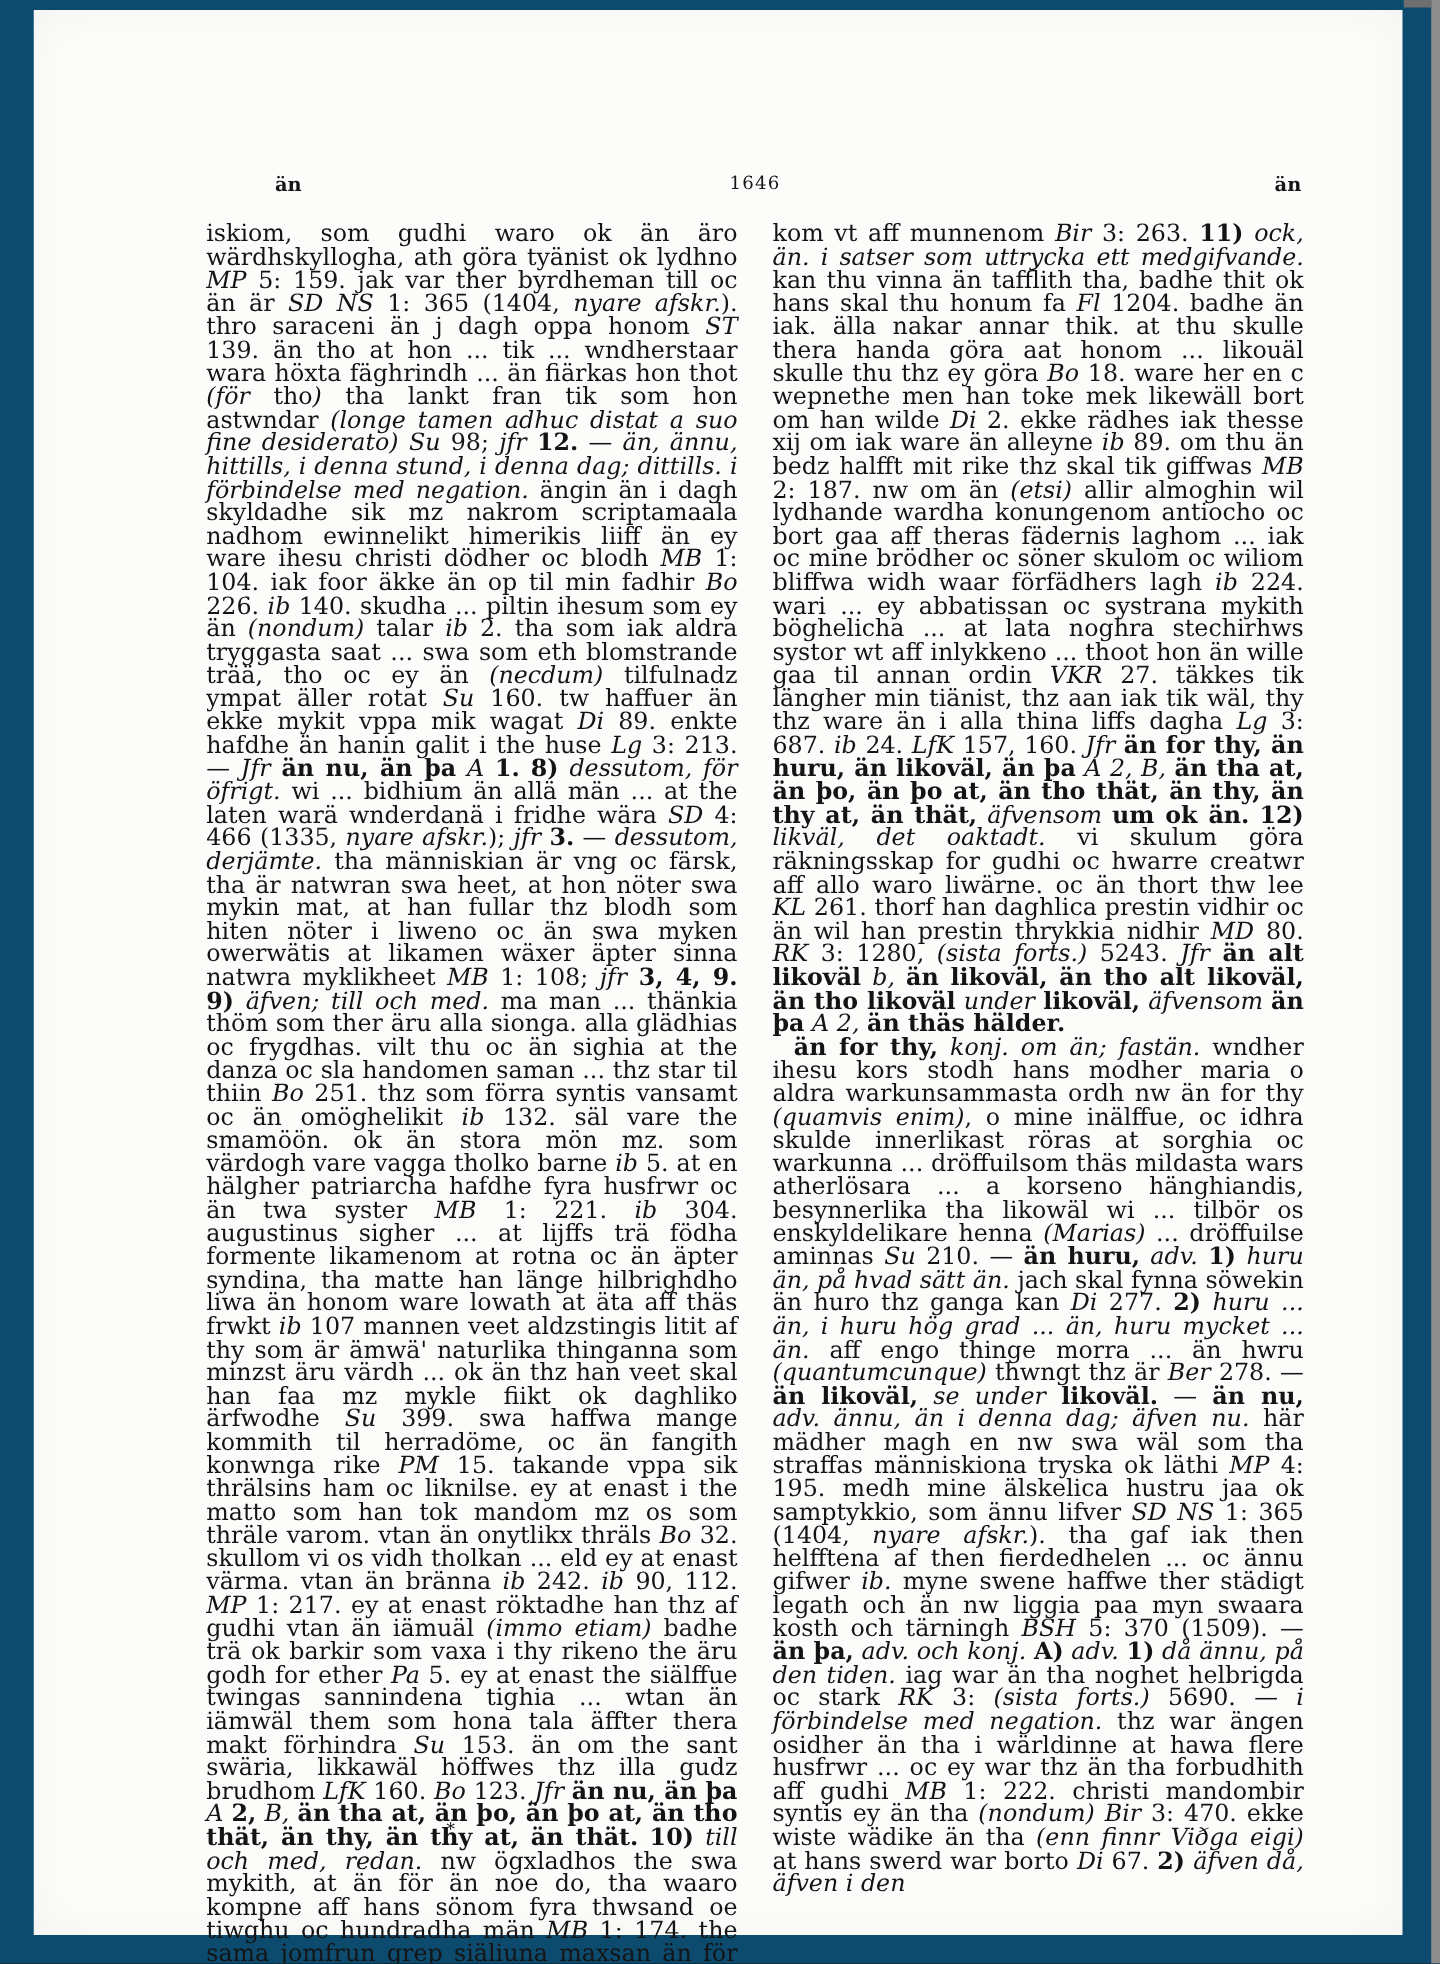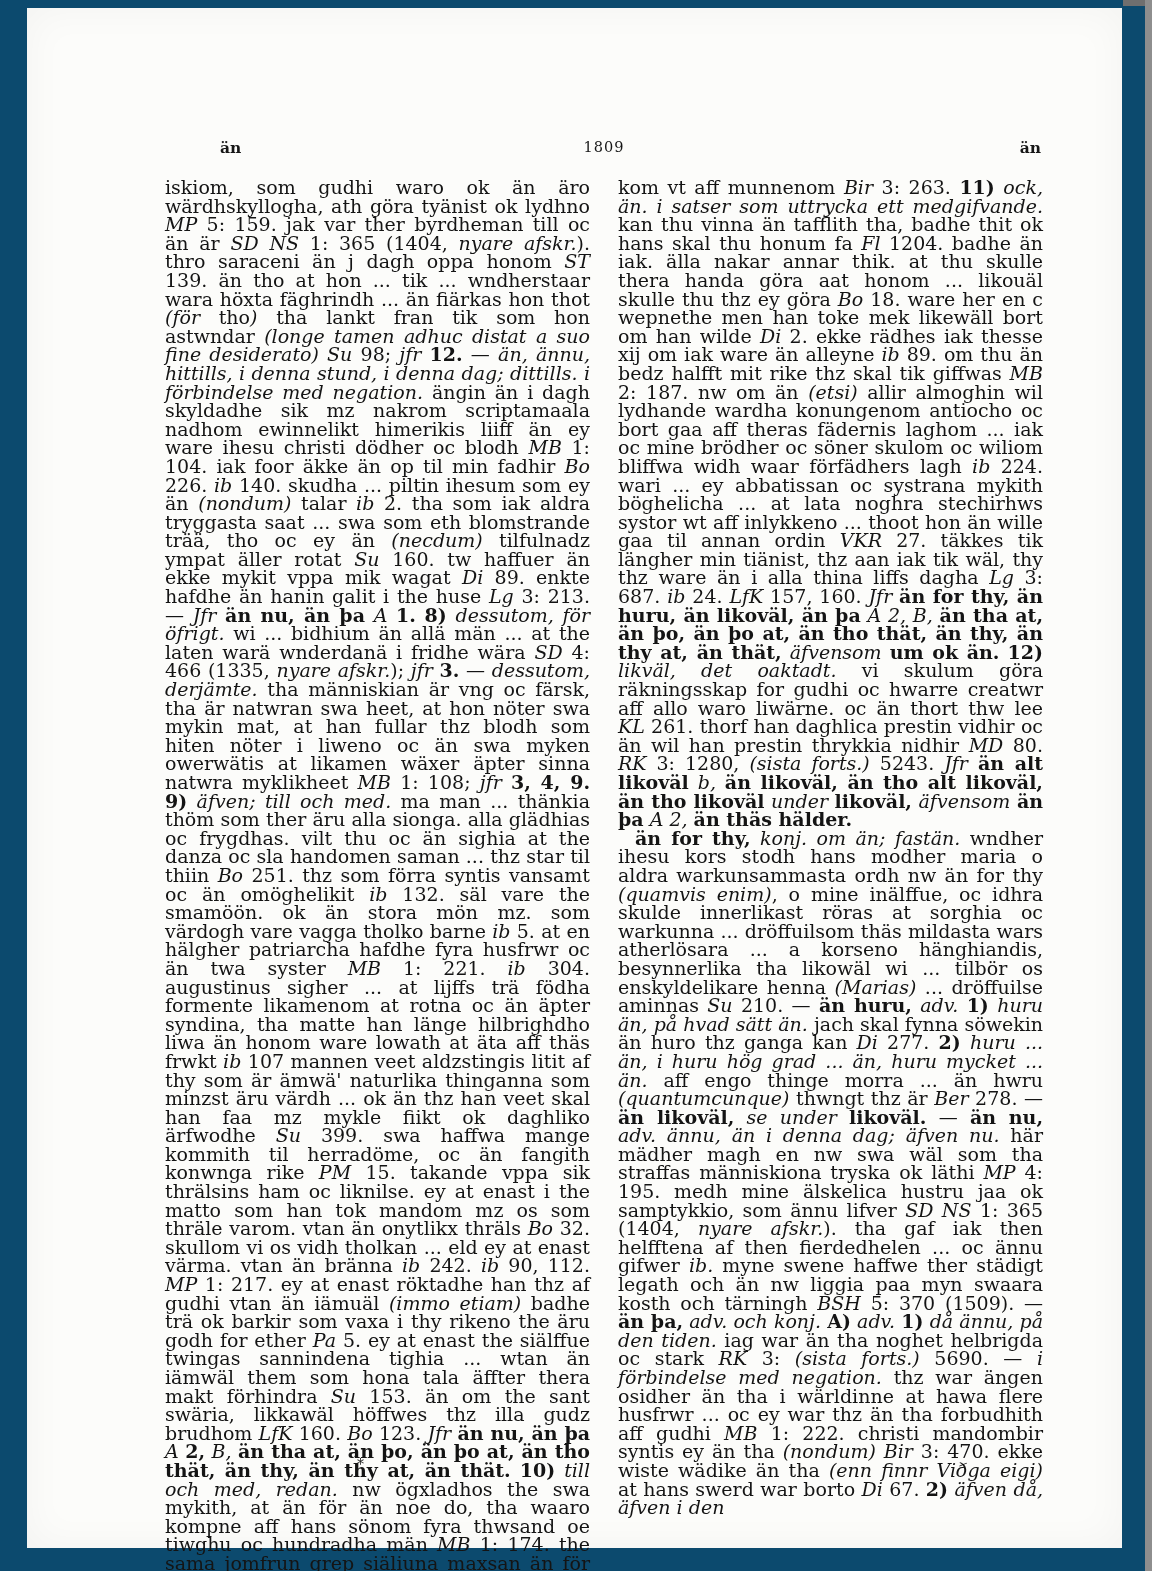--- a/index.html
+++ b/index.html
@@ -55,21 +55,21 @@
 <body>
 
 <div class="viewport">
   <div class="edge-strip-right"></div>
   <div class="edge-strip-topright"></div>
 
   <div class="paper">
 
     <div class="running-head">
       <span class="hw-left">än</span>
-      <span class="pageno">1809</span>
+      <span class="pageno">1646</span>
       <span class="hw-right">än</span>
     </div>
 
     <div class="text-body">
       <div class="col">
         <p>iskiom, som gudhi waro ok än äro wärdhskyllogha, ath göra tyänist ok lydhno <i>MP</i> 5: 159. jak var ther byrdheman till oc än är <i>SD NS</i> 1: 365 (1404, <i>nyare afskr.</i>). thro saraceni än j dagh oppa honom <i>ST</i> 139. än tho at hon ... tik ... wndherstaar wara höxta fäghrindh ... än fiärkas hon thot <i>(för</i> tho<i>)</i> tha lankt fran tik som hon astwndar <i>(longe tamen adhuc distat a suo fine desiderato) Su</i> 98; <i>jfr</i> <b>12.</b> — <i>än, ännu, hittills, i denna stund, i denna dag; dittills. i förbindelse med negation.</i> ängin än i dagh skyldadhe sik mz nakrom scriptamaala nadhom ewinnelikt himerikis liiff än ey ware ihesu christi dödher oc blodh <i>MB</i> 1: 104. iak foor äkke än op til min fadhir <i>Bo</i> 226. <i>ib</i> 140. skudha ... piltin ihesum som ey än <i>(nondum)</i> talar <i>ib</i> 2. tha som iak aldra tryggasta saat ... swa som eth blomstrande trää, tho oc ey än <i>(necdum)</i> tilfulnadz ympat äller rotat <i>Su</i> 160. tw haffuer än ekke mykit vppa mik wagat <i>Di</i> 89. enkte hafdhe än hanin galit i the huse <i>Lg</i> 3: 213. — <i>Jfr</i> <b>än nu, än þa</b> <i>A</i> <b>1.</b> <b>8)</b> <i>dessutom, för öfrigt.</i> wi ... bidhium än allä män ... at the laten warä wnderdanä i fridhe wära <i>SD</i> 4: 466 (1335, <i>nyare afskr.</i>); <i>jfr</i> <b>3.</b> — <i>dessutom, derjämte.</i> tha människian är vng oc färsk, tha är natwran swa heet, at hon nöter swa mykin mat, at han fullar thz blodh som hiten nöter i liweno oc än swa myken owerwätis at likamen wäxer äpter sinna natwra myklikheet <i>MB</i> 1: 108; <i>jfr</i> <b>3, 4, 9.</b> <b>9)</b> <i>äfven; till och med.</i> ma man ... thänkia thöm som ther äru alla sionga. alla glädhias oc frygdhas. vilt thu oc än sighia at the danza oc sla handomen saman ... thz star til thiin <i>Bo</i> 251. thz som förra syntis vansamt oc än omöghelikit <i>ib</i> 132. säl vare the smamöön. ok än stora mön mz. som värdogh vare vagga tholko barne <i>ib</i> 5. at en hälgher patriarcha hafdhe fyra husfrwr oc än twa syster <i>MB</i> 1: 221. <i>ib</i> 304. augustinus sigher ... at lijffs trä födha formente likamenom at rotna oc än äpter syndina, tha matte han länge hilbrighdho liwa än honom ware lowath at äta aff thäs frwkt <i>ib</i> 107 mannen veet aldzstingis litit af thy som är ämwä' naturlika thinganna som minzst äru värdh ... ok än thz han veet skal han faa mz mykle fiikt ok daghliko ärfwodhe <i>Su</i> 399. swa haffwa mange kommith til herradöme, oc än fangith konwnga rike <i>PM</i> 15. takande vppa sik thrälsins ham oc liknilse. ey at enast i the matto som han tok mandom mz os som thräle varom. vtan än onytlikx thräls <i>Bo</i> 32. skullom vi os vidh tholkan ... eld ey at enast värma. vtan än bränna <i>ib</i> 242. <i>ib</i> 90, 112. <i>MP</i> 1: 217. ey at enast röktadhe han thz af gudhi vtan än iämuäl <i>(immo etiam)</i> badhe trä ok barkir som vaxa i thy rikeno the äru godh for ether <i>Pa</i> 5. ey at enast the siälffue twingas sannindena tighia ... wtan än iämwäl them som hona tala äffter thera makt förhindra <i>Su</i> 153. än om the sant swäria, likkawäl höffwes thz illa gudz brudhom <i>LfK</i> 160. <i>Bo</i> 123. <i>Jfr</i> <b>än nu, än þa</b> <i>A</i> <b>2,</b> <i>B,</i> <b>än tha at, än þo, än þo at, än tho thät, än thy, än thy at, än thät.</b> <b>10)</b> <i>till och med, redan.</i> nw ögxladhos the swa mykith, at än för än noe do, tha waaro kompne aff hans sönom fyra thwsand oe tiwghu oc hundradha män <i>MB</i> 1: 174. the sama jomfrun grep siäliuna maxsan än för <i>(måhända står dock</i> än för <i>i st. f.</i> för än; <i>quasi antequam)</i> hon</p>
       </div>
       <div class="col">
         <p>kom vt aff munnenom <i>Bir</i> 3: 263. <b>11)</b> <i>ock, än. i satser som uttrycka ett medgifvande.</i> kan thu vinna än tafflith tha, badhe thit ok hans skal thu honum fa <i>Fl</i> 1204. badhe än iak. älla nakar annar thik. at thu skulle thera handa göra aat honom ... likouäl skulle thu thz ey göra <i>Bo</i> 18. ware her en c wepnethe men han toke mek likewäll bort om han wilde <i>Di</i> 2. ekke rädhes iak thesse xij om iak ware än alleyne <i>ib</i> 89. om thu än bedz halfft mit rike thz skal tik giffwas <i>MB</i> 2: 187. nw om än <i>(etsi)</i> allir almoghin wil lydhande wardha konungenom antiocho oc bort gaa aff theras fädernis laghom ... iak oc mine brödher oc söner skulom oc wiliom bliffwa widh waar förfädhers lagh <i>ib</i> 224. wari ... ey abbatissan oc systrana mykith böghelicha ... at lata noghra stechirhws systor wt aff inlykkeno ... thoot hon än wille gaa til annan ordin <i>VKR</i> 27. täkkes tik längher min tiänist, thz aan iak tik wäl, thy thz ware än i alla thina liffs dagha <i>Lg</i> 3: 687. <i>ib</i> 24. <i>LfK</i> 157, 160. <i>Jfr</i> <b>än for thy, än huru, än likoväl, än þa</b> <i>A 2, B,</i> <b>än tha at, än þo, än þo at, än tho thät, än thy, än thy at, än thät,</b> <i>äfvensom</i> <b>um ok än.</b> <b>12)</b> <i>likväl, det oaktadt.</i> vi skulum göra räkningsskap for gudhi oc hwarre creatwr aff allo waro liwärne. oc än thort thw lee <i>KL</i> 261. thorf han daghlica prestin vidhir oc än wil han prestin thrykkia nidhir <i>MD</i> 80. <i>RK</i> 3: 1280, <i>(sista forts.)</i> 5243. <i>Jfr</i> <b>än alt likoväl</b> <i>b,</i> <b>än likoväl, än tho alt likoväl, än tho likoväl</b> <i>under</i> <b>likoväl,</b> <i>äfvensom</i> <b>än þa</b> <i>A 2,</i> <b>än thäs hälder.</b></p>
         <p class="indent"><b>än for thy,</b> <i>konj. om än; fastän.</i> wndher ihesu kors stodh hans modher maria o aldra warkunsammasta ordh nw än for thy <i>(quamvis enim)</i>, o mine inälffue, oc idhra skulde innerlikast röras at sorghia oc warkunna ... dröffuilsom thäs mildasta wars atherlösara ... a korseno hänghiandis, besynnerlika tha likowäl wi ... tilbör os enskyldelikare henna <i>(Marias)</i> ... dröffuilse aminnas <i>Su</i> 210. — <b>än huru,</b> <i>adv.</i> <b>1)</b> <i>huru än, på hvad sätt än.</i> jach skal fynna söwekin än huro thz ganga kan <i>Di</i> 277. <b>2)</b> <i>huru ... än, i huru hög grad ... än, huru mycket ... än.</i> aff engo thinge morra ... än hwru <i>(quantumcunque)</i> thwngt thz är <i>Ber</i> 278. — <b>än likoväl,</b> <i>se under</i> <b>likoväl.</b> — <b>än nu,</b> <i>adv. ännu, än i denna dag; äfven nu.</i> här mädher magh en nw swa wäl som tha straffas människiona tryska ok läthi <i>MP</i> 4: 195. medh mine älskelica hustru jaa ok samptykkio, som ännu lifver <i>SD NS</i> 1: 365 (1404, <i>nyare afskr.</i>). tha gaf iak then helfftena af then fierdedhelen ... oc ännu gifwer <i>ib.</i> myne swene haffwe ther städigt legath och än nw liggia paa myn swaara kosth och tärningh <i>BSH</i> 5: 370 (1509). — <b>än þa,</b> <i>adv. och konj.</i> <b>A)</b> <i>adv.</i> <b>1)</b> <i>då ännu, på den tiden.</i> iag war än tha noghet helbrigda oc stark <i>RK</i> 3: <i>(sista forts.)</i> 5690. — <i>i förbindelse med negation.</i> thz war ängen osidher än tha i wärldinne at hawa flere husfrwr ... oc ey war thz än tha forbudhith aff gudhi <i>MB</i> 1: 222. christi mandombir syntis ey än tha <i>(nondum) Bir</i> 3: 470. ekke wiste wädike än tha <i>(enn finnr Viðga eigi)</i> at hans swerd war borto <i>Di</i> 67. <b>2)</b> <i>äfven då, äfven i den</i></p>

